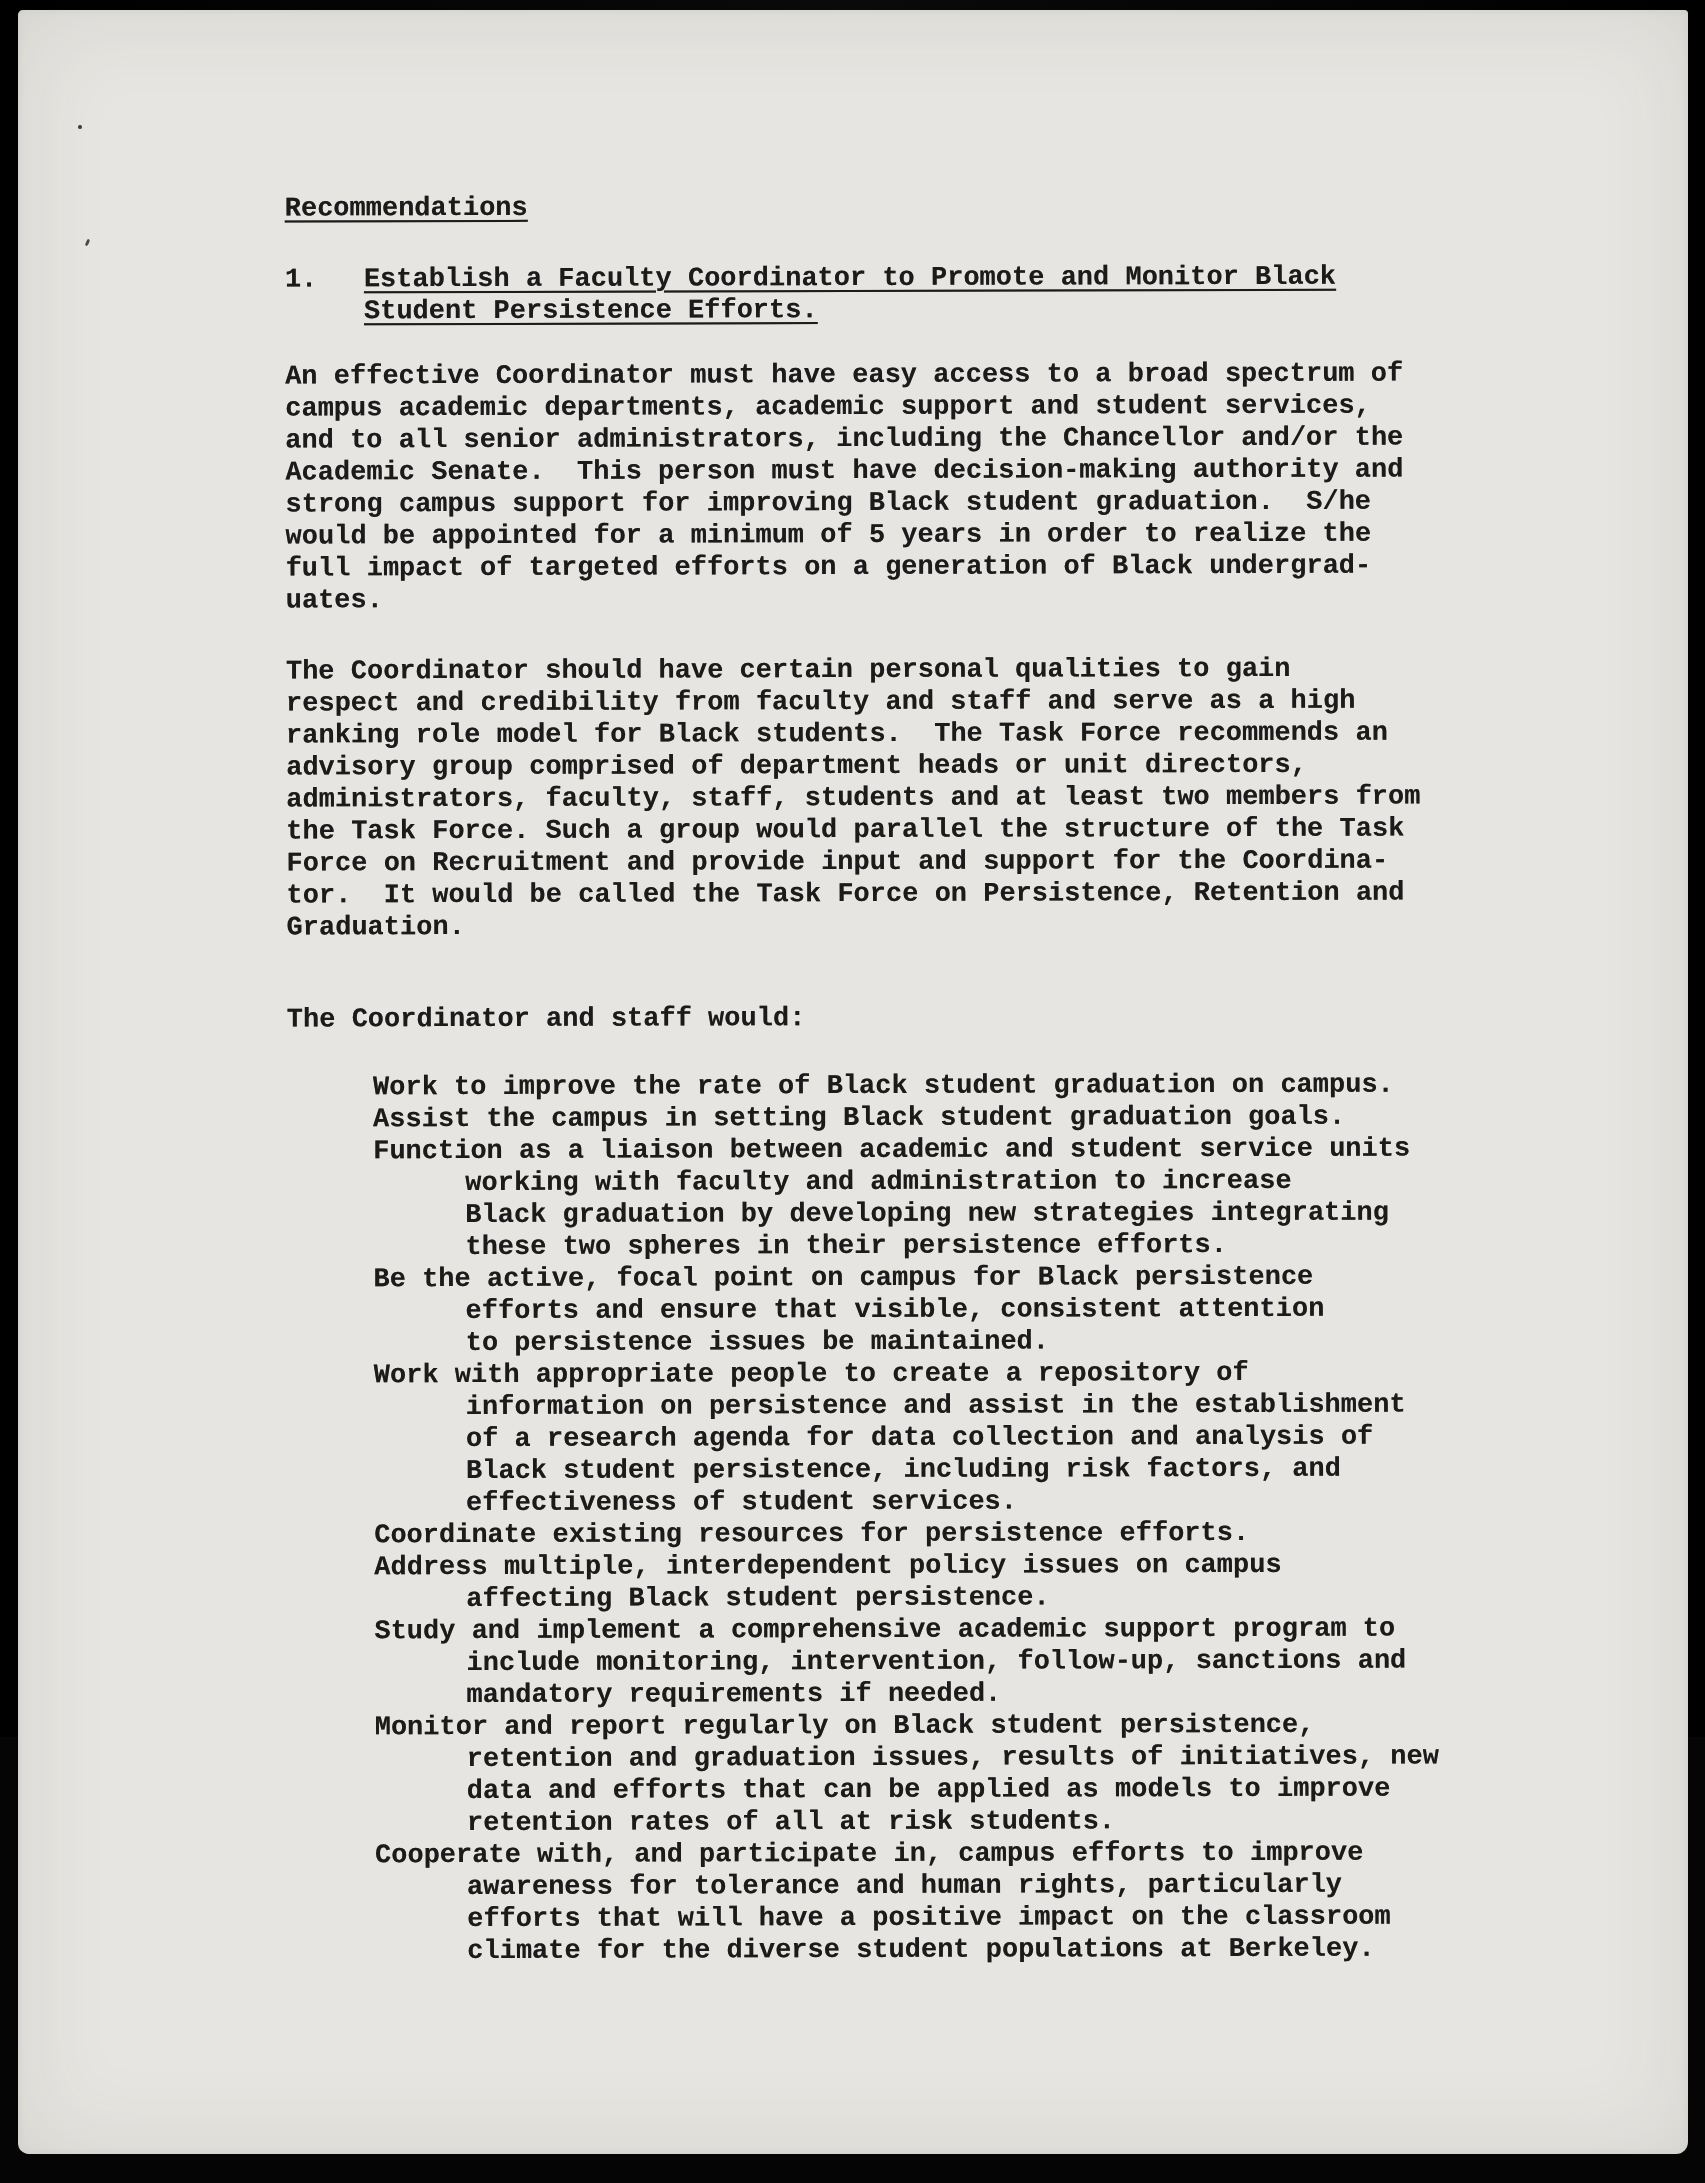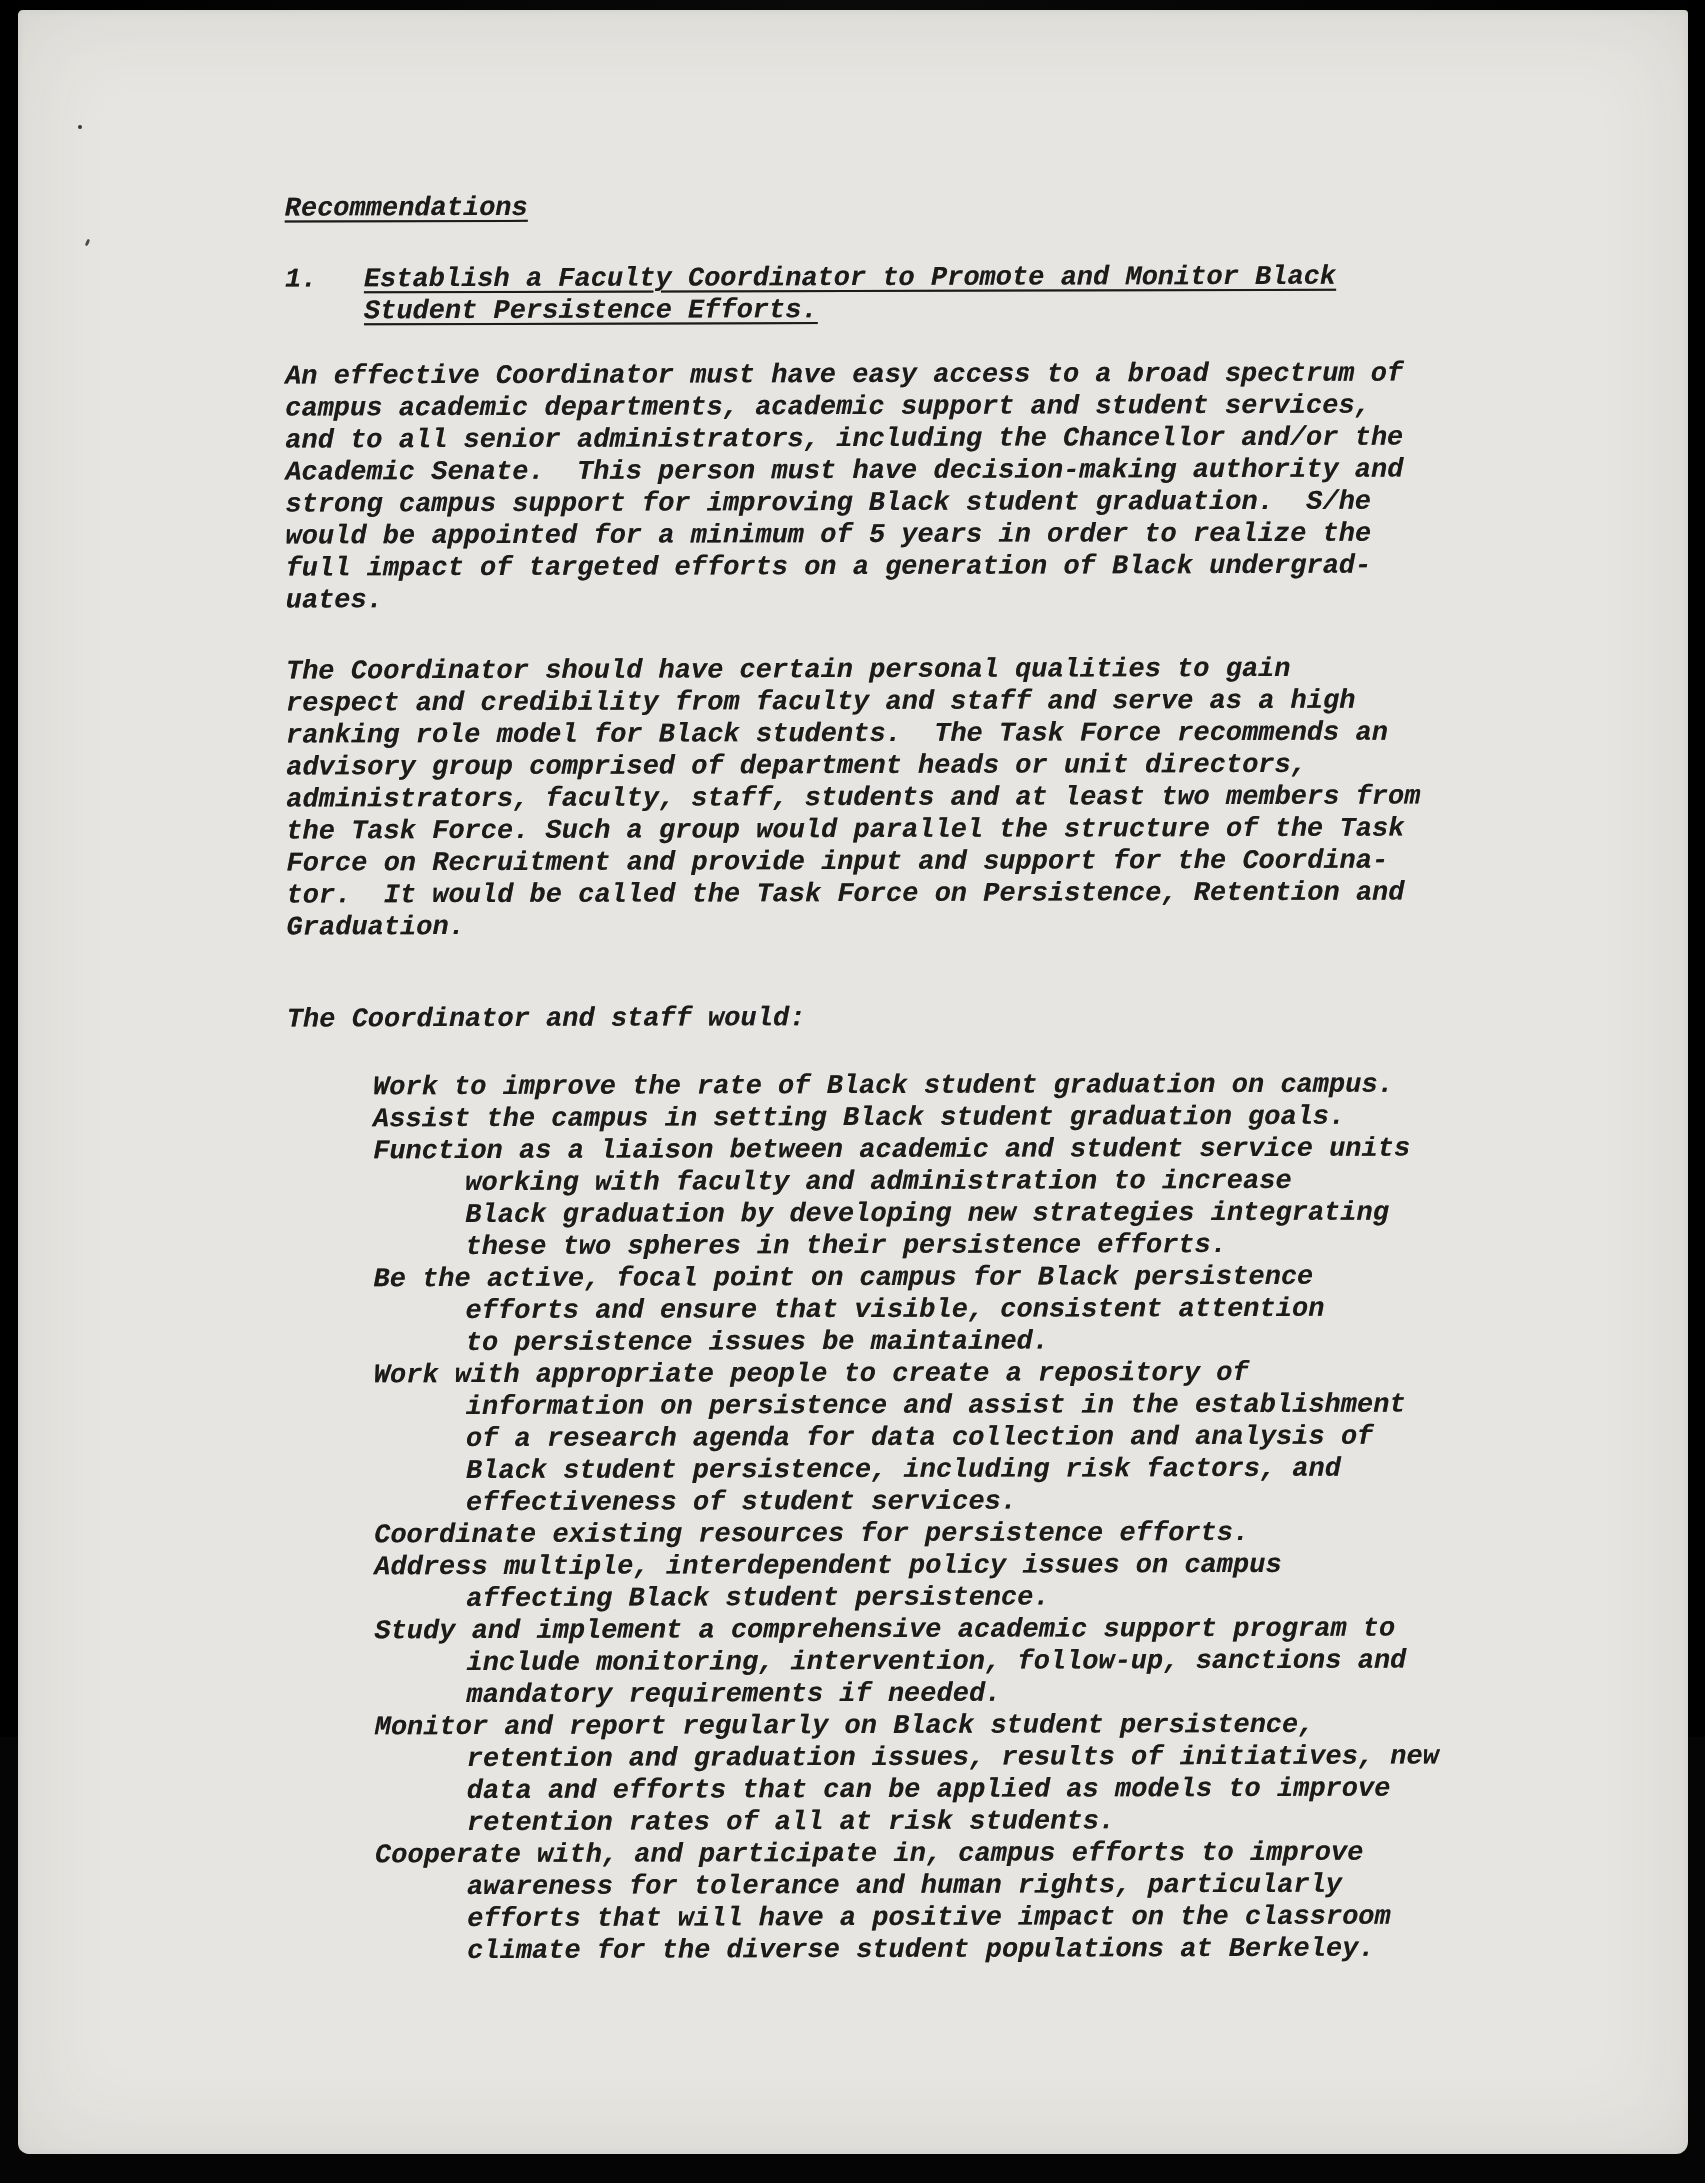--- a/index.html
+++ b/index.html
@@ -8,21 +8,20 @@
     width: 1705px;
     height: 2183px;
     background: #050505;
     overflow: hidden;
   }
   #scan-frame {
     position: relative;
     width: 1705px;
     height: 1737px;
     background: linear-gradient(90deg, #000 0%, #0a0a0a 50%, #000 100%);
-    font-style: italic;
   }
   #paper {
     position: absolute;
     left: 18px;
     top: 9.5px;
     width: 1670px;
     height: 2144px;
     background: #e7e5e1;
     border-radius: 4.7px 3.6px 12px 10.7px;
     box-shadow: inset 0 0 95px rgba(60,55,48,0.10), inset 0 0 8.3px rgba(0,0,0,0.06);

